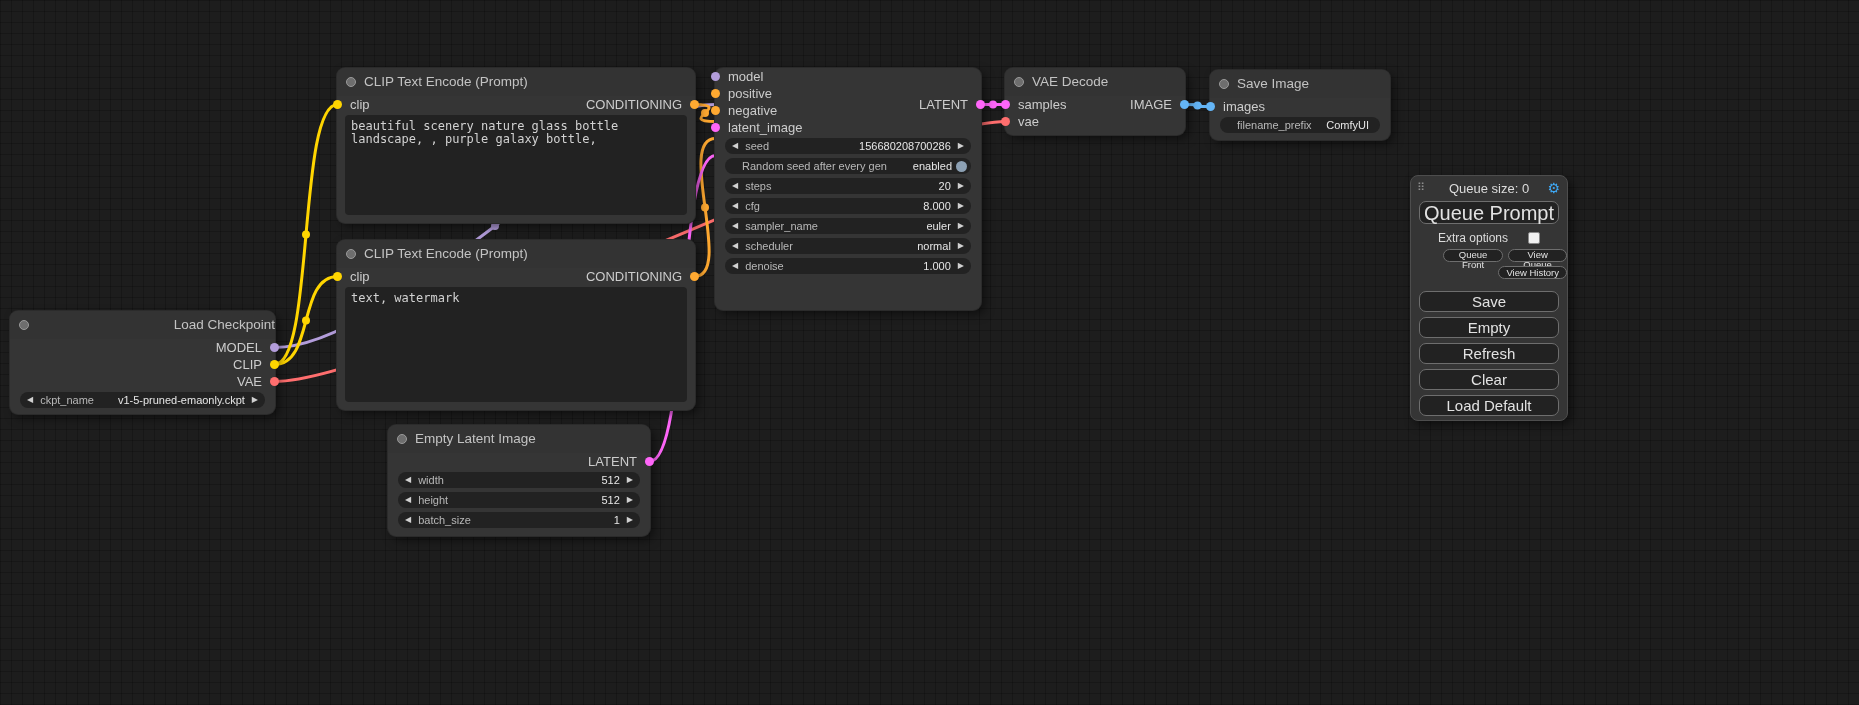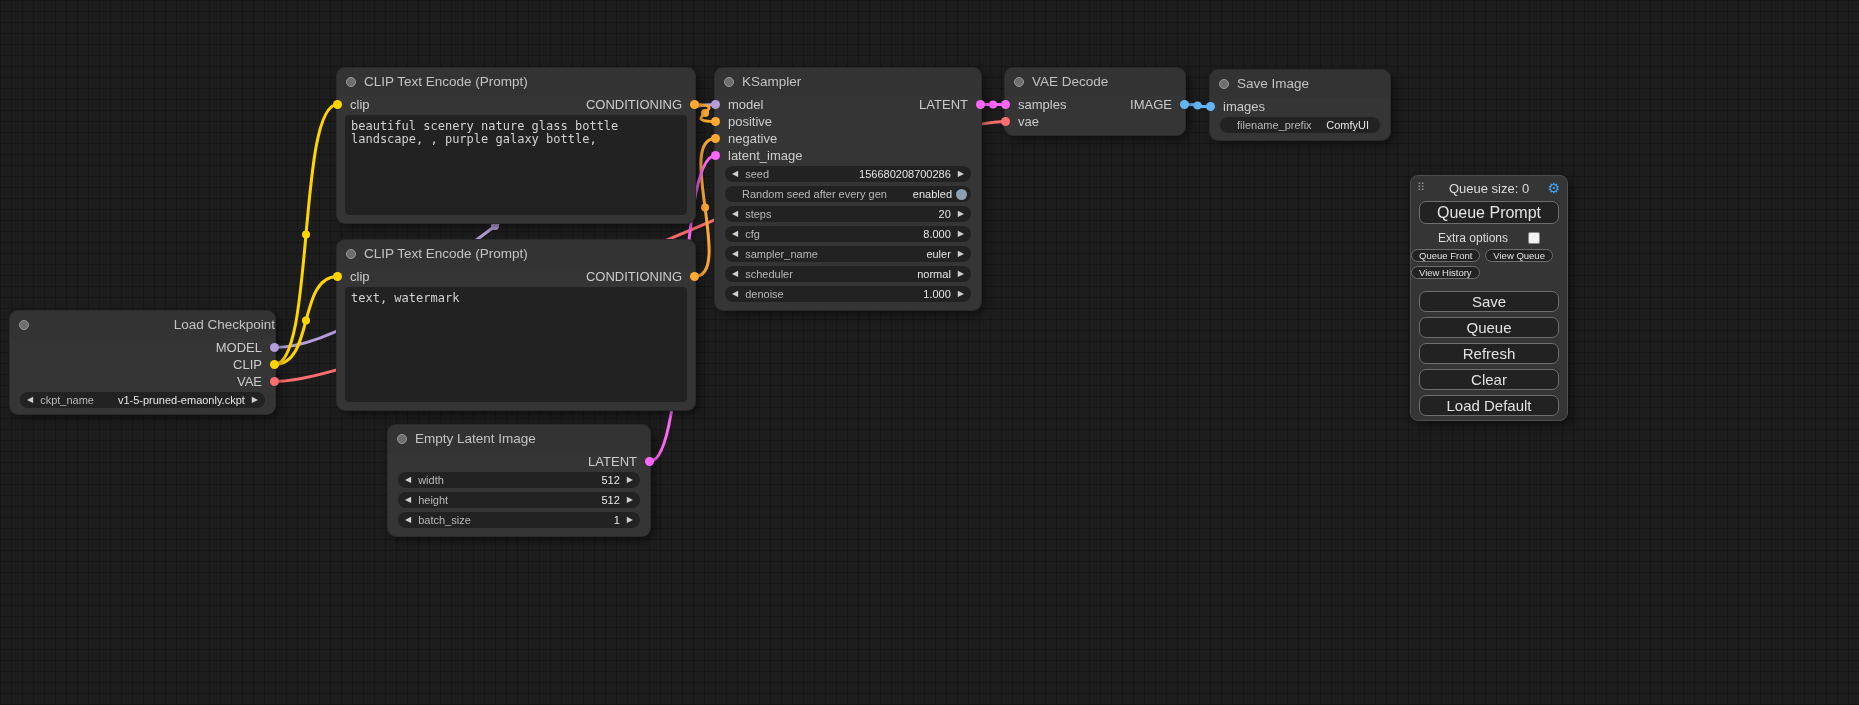--- a/index.html
+++ b/index.html
@@ -63,27 +63,27 @@
     box-shadow: 4px 4px 10px rgba(0,0,0,0.5);
   }
   .qp-header { position:relative; height:24px; }
   .qp-handle { position:absolute; left:6px; top:5px; color:#8d8d8d; font-size:11px; cursor:move; }
   .qp-size { text-align:center; line-height:25px; color:#dcdcdc; font-size:13px; }
   .qp-gear { position:absolute; right:7px; top:4px; font-size:14px; cursor:pointer; }
   .qbtn {
     display:block; background:#222222; border:1px solid #6e6e6e; border-radius:7px;
     color:#e2e2e2; text-align:center; font-family:"Liberation Sans", sans-serif; cursor:pointer;
   }
-  .qbtn-big  { width:140px; height:23px; margin:1px auto 0; font-size:16px; }
+  .qbtn-big  { width:140px; height:23px; margin:1px auto 0; font-size:20px; }
   .qbtn-wide { width:140px; height:21px; margin:5px auto 0; font-size:15px; }
   .qbtn-wide.first { margin-top:12px;text-align:center; }
   .qbtn-small { height:13px; font-size:9.5px; line-height:10px; border-radius:7px; padding:0 7px; }
   .qp-extra { display:flex; align-items:center; justify-content:center; gap:20px; margin-top:7px; color:#dcdcdc; font-size:12px; }
   .qp-check { width:12px; height:12px; background:#f2f2f2; border:1px solid #8a8a8a; border-radius:2px; }
-  .qp-smallrow { display:flex; justify-content:flex-start; gap:5px; margin-top:4px; }
+  .qp-smallrow { display:flex; justify-content:flex-end; gap:5px; margin-top:4px;padding-left:32px; }
 </style>
 </head>
 <body>
 
 <div id="canvas">
   <svg id="wires" width="1859" height="705">
       <path d="M 274.5 347.5 C 394.5 347.5, 595.5 104.5, 715.5 104.5" stroke="#B39DDB" stroke-width="3" fill="none" stroke-linecap="round"></path>
       <circle cx="495" cy="226" r="4" fill="#B39DDB"></circle>
       <path d="M 274.5 364.5 C 314.5 364.5, 297.5 104.5, 337.5 104.5" stroke="#FFD500" stroke-width="3" fill="none" stroke-linecap="round"></path>
       <circle cx="306" cy="234.5" r="4" fill="#FFD500"></circle>
@@ -185,24 +185,20 @@
       <div class="widget">
         <span class="arr">◀</span>
         <span class="wlabel">batch_size</span>
         <span class="wvalue">1</span>
         <span class="arr">▶</span>
       </div>
     </div>
   </div>
 
   <div class="node" style="left:715px; top:68px; width:266px; height:242px;">
-    <div class="node-title">
-      <span class="title-dot"></span>
-      <span>KSampler</span>
-    </div>
     <div class="slot-row out-slot out-abs" style="top:28px;">
       <span>LATENT</span>
       <span class="dot" style="background: rgb(255, 102, 249);"></span>
     </div>
     <div class="slot-row in-slot">
       <span class="dot" style="background: rgb(179, 157, 219);"></span>
       <span>model</span>
     </div>
     <div class="slot-row in-slot">
       <span class="dot" style="background: rgb(255, 169, 49);"></span>
@@ -309,18 +305,18 @@
       <span class="qp-check"></span>
     </div>
     <div class="qp-smallrow">
       <button class="qbtn qbtn-small">Queue Front</button>
       <button class="qbtn qbtn-small">View Queue</button>
     </div>
     <div class="qp-smallrow">
       <button class="qbtn qbtn-small">View History</button>
     </div>
     <button class="qbtn qbtn-wide first">Save</button>
-    <button class="qbtn qbtn-wide">Queue</button>
+    <button class="qbtn qbtn-wide">Empty</button>
     <button class="qbtn qbtn-wide">Refresh</button>
     <button class="qbtn qbtn-wide">Clear</button>
     <button class="qbtn qbtn-wide">Load Default</button>
   </div>
 </div>
 
 </body></html>

